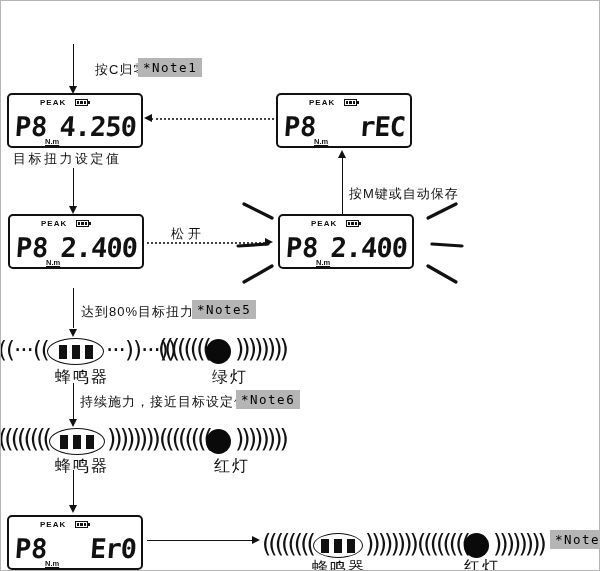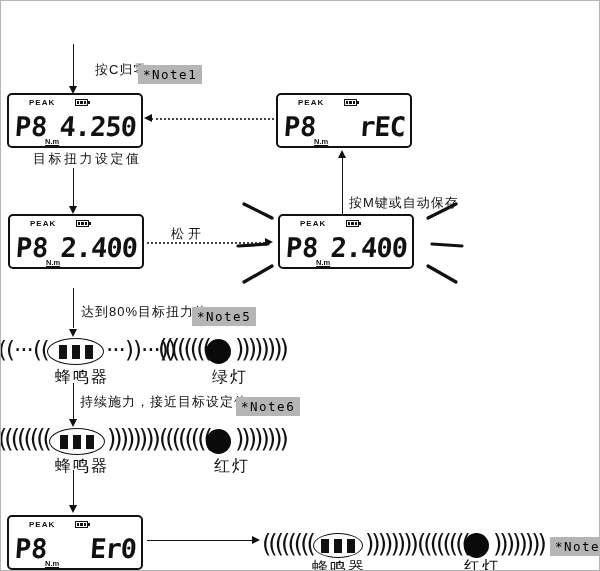--- a/index.html
+++ b/index.html
@@ -17,26 +17,26 @@
   .dh{position:absolute;height:0;border-top:2px dotted #444;}
   .ah{position:absolute;width:0;height:0;}
   .ah.down{border-left:4.5px solid transparent;border-right:4.5px solid transparent;border-top:8px solid #111;}
   .ah.up{border-left:4.5px solid transparent;border-right:4.5px solid transparent;border-bottom:8px solid #111;}
   .ah.left{border-top:4.5px solid transparent;border-bottom:4.5px solid transparent;border-right:8px solid #111;}
   .ah.right{border-top:4.5px solid transparent;border-bottom:4.5px solid transparent;border-left:8px solid #111;}
 
   
   .flabel{position:absolute;font-size:13px;letter-spacing:1px;white-space:nowrap;}
   .note{position:absolute;background:#b5b5b5;color:#000;font-family:"DejaVu Sans Mono",monospace;
-        font-size:12.5px;letter-spacing:1.5px;padding:2px 5px;white-space:nowrap;margin-top:7px;}
+        font-size:12.5px;letter-spacing:1.5px;padding:2px 5px;white-space:nowrap;}
 
   
   .lcd{position:absolute;width:136px;height:55px;background:#fff;border:2px solid #111;
        border-radius:5px;box-sizing:border-box;}
-  .lcd .peak{position:absolute;left:20px;top:3px;font-size:8px;font-weight:bold;letter-spacing:1px;}
+  .lcd .peak{position:absolute;left:31px;top:3px;font-size:8px;font-weight:bold;letter-spacing:1px;}
   .lcd .batt{position:absolute;left:66px;top:4px;width:13px;height:7px;border:1px solid #111;
              display:flex;gap:1px;padding:1px;box-sizing:border-box;}
   .lcd .batt i{flex:1;background:#111;}
   .lcd .batt::after{content:"";position:absolute;right:-3px;top:1px;width:2px;height:3px;background:#111;}
   .lcd .digits{position:absolute;left:6px;right:5px;bottom:6px;display:flex;justify-content:space-between;
                align-items:flex-end;font-family:"DejaVu Sans Mono",monospace;font-weight:700;
                font-size:27px;line-height:1;transform:skewX(-4deg);}
   .lcd .digits .val{letter-spacing:-1px;}
   .lcd .unit{position:absolute;left:36px;bottom:0px;font-size:7.5px;font-weight:bold;text-decoration:underline;}
   .caption{position:absolute;font-size:13px;letter-spacing:2.5px;white-space:nowrap;}
@@ -69,42 +69,42 @@
         <i></i>
         <i></i>
         <i></i>
       </span>
     <div class="digits">
       <span>P8</span>
       <span class="val">4.250</span>
     </div>
     <span class="unit">N.m</span>
   </div>
-  <div class="caption" style="left:32px;top:149px;">目标扭力设定值</div>
+  <div class="caption" style="left:12px;top:149px;">目标扭力设定值</div>
 
   <div class="dh" style="left:150px;top:117px;width:123px;"></div>
   <div class="ah left" style="left:143px;top:113px;"></div>
 
   <div class="lcd" style="left:275px;top:92px;">
     <span class="peak">PEAK</span>
     <span class="batt">
         <i></i>
         <i></i>
         <i></i>
       </span>
     <div class="digits">
       <span>P8</span>
       <span class="val">rEC</span>
     </div>
     <span class="unit">N.m</span>
   </div>
 
   <div class="vl" style="left:341px;top:156px;height:57px;"></div>
   <div class="ah up" style="left:337px;top:149px;"></div>
-  <div class="flabel" style="left:348px;top:193px;">按M键或自动保存</div>
+  <div class="flabel" style="left:348px;top:184px;">按M键或自动保存</div>
 
   <div class="vl" style="left:72px;top:167px;height:40px;"></div>
   <div class="ah down" style="left:68px;top:205px;"></div>
 
   <div class="lcd" style="left:7px;top:213px;">
     <span class="peak">PEAK</span>
     <span class="batt">
         <i></i>
         <i></i>
         <i></i>

